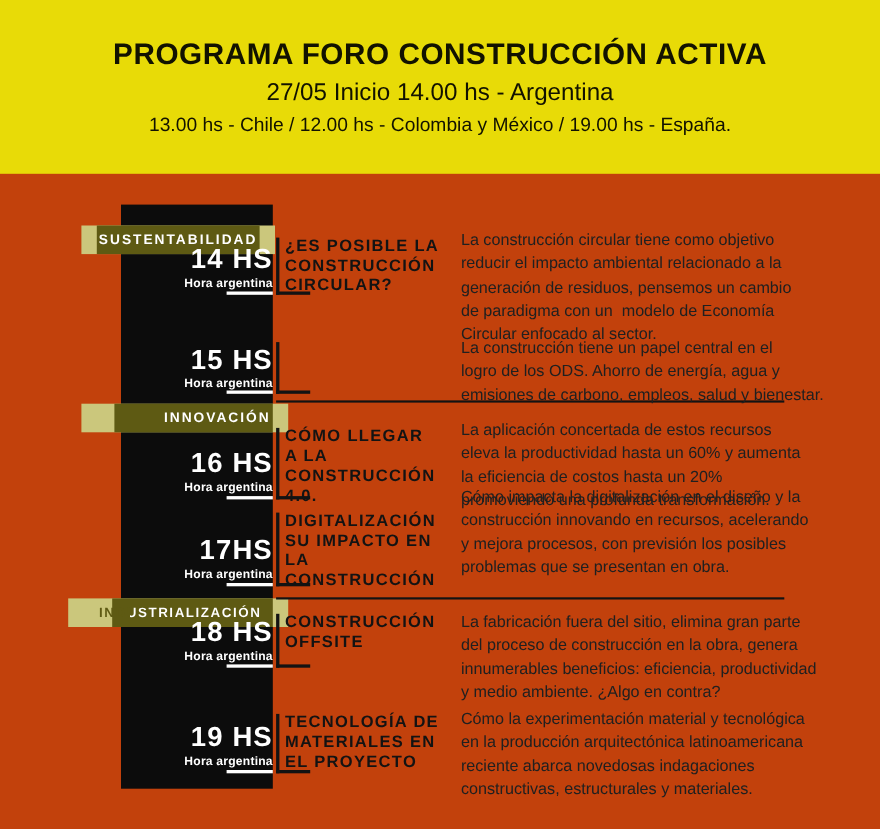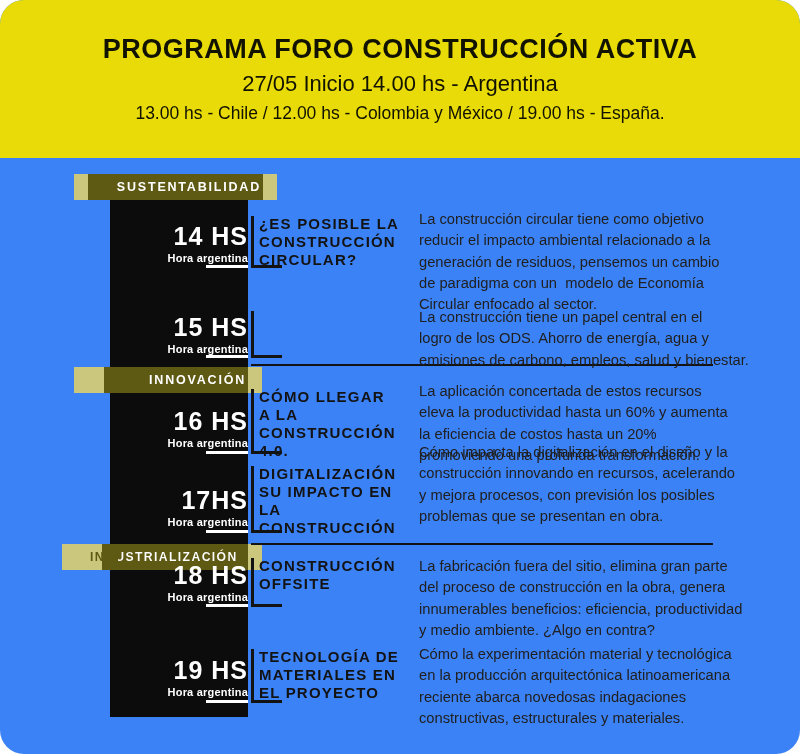--- a/index.html
+++ b/index.html
@@ -1,36 +1,36 @@
 <!DOCTYPE html>
 <html><head>
 <meta charset="utf-8">
 <style>
   html,body{margin:0;padding:0;background:#fff;}
-  .poster{position:relative;width:800px;height:754px;background:#3b82f6;overflow:hidden;
-          font-family:"Liberation Sans",sans-serif;border-radius:24px;}
+  .poster{position:relative;width:800px;height:754px;background:#c2410c;overflow:hidden;
+          font-family:"Liberation Sans",sans-serif;}
 
   
   .header{position:absolute;left:0;top:0;width:800px;height:158px;background:#e8db07;
           display:flex;flex-direction:column;align-items:center;justify-content:center;
           gap:10px;text-align:center;color:#121200;}
   .header-title{font-size:27px;font-weight:800;letter-spacing:.5px;line-height:1;}
   .header-sub{font-size:22px;font-weight:400;line-height:1;}
   .header-times{font-size:17.5px;font-weight:500;line-height:1;}
 
   
   .column{position:absolute;left:110px;top:186px;width:138px;height:531px;background:#0c0c0c;}
 
   
   .band{position:absolute;height:26px;}
   .band-pale{position:absolute;inset:0;background:#cbc77c;}
   .band-dark{position:absolute;top:0;bottom:0;background:#5e5a13;}
   .band-label{position:absolute;top:0;bottom:0;display:flex;align-items:center;
               color:#ffffff;font-weight:800;font-size:12.5px;letter-spacing:1.8px;white-space:nowrap;}
-  #band-sust{left:74px;top:174px;width:203px;}
+  #band-sust{left:74px;top:205px;width:176px;}
   #band-sust .band-dark{left:14px;right:14px;}
   #band-sust .band-label{right:16px;}
   #band-inno{left:74px;top:367px;width:188px;}
   #band-inno .band-dark{left:30px;right:14px;}
   #band-inno .band-label{right:16px;}
   #band-indu{left:62px;top:544px;width:200px;}
   #band-indu .band-dark{left:40px;right:14px;}
   #band-indu .band-label{left:28px;font-size:12.2px;letter-spacing:1.4px;
       background:linear-gradient(90deg,#5e5a13 28px,#ffffff 28px);
       -webkit-background-clip:text;background-clip:text;color:transparent;}

